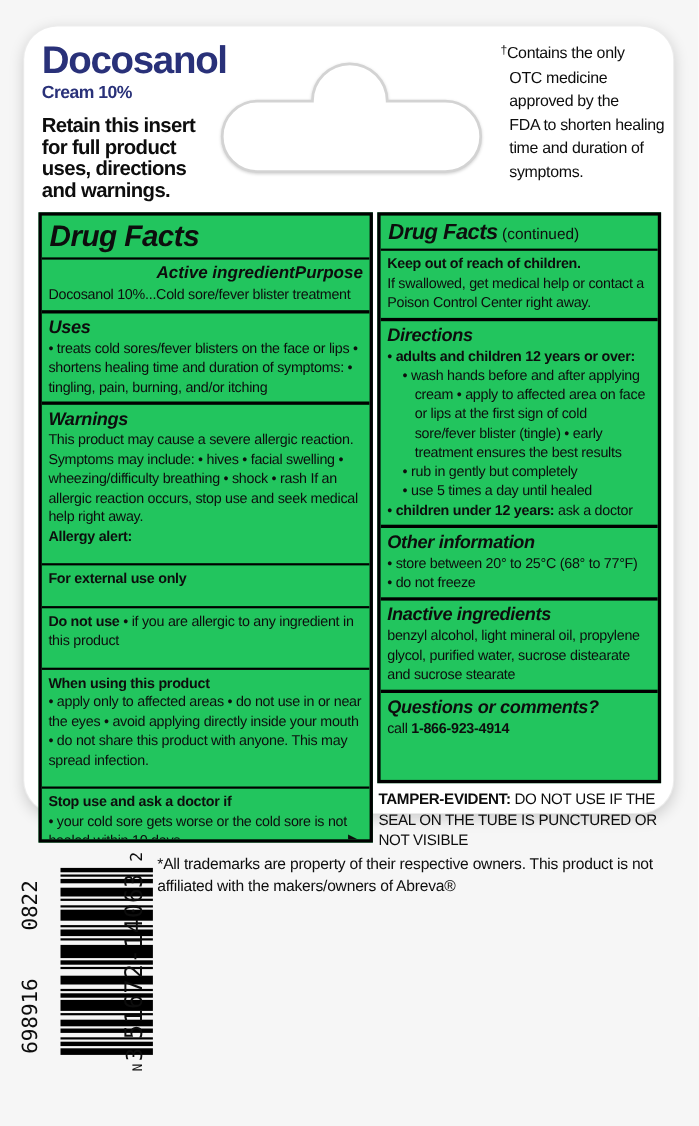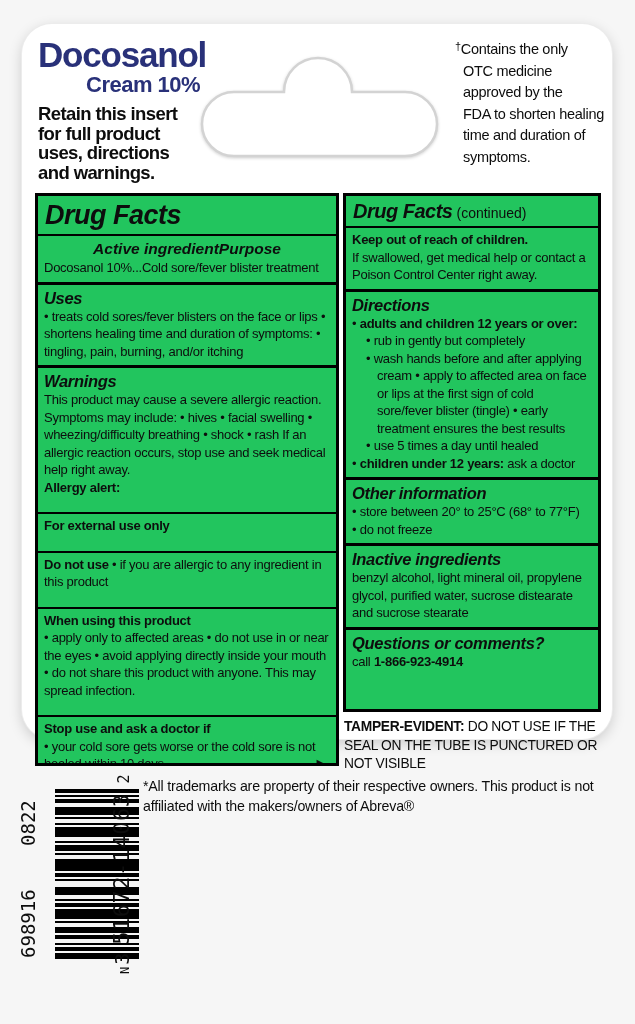--- a/index.html
+++ b/index.html
@@ -13,41 +13,41 @@
   .card{
     position:absolute;left:22px;top:24px;width:590px;height:715px;
     background:#fff;border-radius:30px;
     box-shadow:0 0 0 1px #ececec, 0 4px 14px rgba(0,0,0,.18);
   }
   .card > *{position:absolute;}
 
   
   .brand{left:16px;top:12px;}
   .brand-title{font-size:35px;font-weight:bold;color:var(--brand-blue,#293179);letter-spacing:-1.2px;line-height:37px;}
-  .brand-sub{font-size:22px;font-weight:bold;color:var(--brand-blue,#293179);letter-spacing:-0.5px;line-height:24px;margin-left:48px;}
+  .brand-sub{font-size:16px;font-weight:bold;color:var(--brand-blue,#293179);letter-spacing:-0.5px;line-height:24px;}
   .retain{left:16px;top:80px;font-size:18.5px;font-weight:bold;line-height:19.5px;letter-spacing:-0.6px;}
   .claim{left:433px;top:12px;width:160px;font-size:14.5px;line-height:21.5px;letter-spacing:-0.3px;}
   .claim .line{padding-left:8px;}
   .claim .line.first{text-indent:-8px;}
   .dagger{font-size:11px;vertical-align:4px;}
 
   
   .df{border:3px solid #000;background:#22c55e;box-sizing:border-box;overflow:hidden;}
   .df.left{left:13px;top:169px;width:304px;height:573px;}
   .df.right{left:321px;top:169px;width:258px;height:519px;}
   .df-title{padding:4px 7px 3px;border-bottom:2px solid #000;}
   .df-big{font-style:italic;font-weight:bold;letter-spacing:-0.5px;}
   .df.left .df-big{font-size:27px;}
   .df.right .df-big{font-size:20px;}
   .df-cont{font-size:14px;margin-left:4px;}
   .sec{padding:3px 6px 5px;position:relative;}
   .sec.thick{border-top:3px solid #000;}
   .sec.thin{border-top:2px solid #000;margin-top:11px;}
   .sec-head{font-style:italic;font-weight:bold;font-size:16.5px;letter-spacing:-0.3px;padding:1px 0 0;}
-  .head-row{display:flex;justify-content:center;font-style:italic;font-weight:bold;font-size:15.5px;padding:1px 0;}
+  .head-row{display:flex;justify-content:flex-end;font-style:italic;font-weight:bold;font-size:15.5px;padding:1px 0;}
   .para,.bullet{font-size:13px;line-height:17.5px;letter-spacing:-0.25px;}
   .b{font-weight:bold;}
   .bullet{padding-left:11px;text-indent:-11px;}
   .bullet.in1{margin-left:14px;}
   .cont-arrow{position:absolute;right:5px;bottom:3px;font-size:19px;line-height:19px;}
 
   
   .tamper{left:322px;top:694px;width:258px;font-size:13.8px;line-height:18.5px;letter-spacing:-0.3px;}
   .tm{left:121px;top:753px;width:452px;font-size:14.2px;line-height:19.5px;letter-spacing:-0.2px;}
 
@@ -135,22 +135,22 @@
 
   <div class="df right" id="df-right">
       <div class="df-title"><span class="df-big">Drug Facts</span><span class="df-cont">(continued)</span></div>
       <div class="sec ">
         <div class="para"><span class="b">Keep out of reach of children.</span></div>
         <div class="para"><span>If swallowed, get medical help or contact a Poison Control Center right away.</span></div>
       </div>
       <div class="sec thick">
         <div class="sec-head">Directions</div>
         <div class="bullet"><span>• </span><span class="b">adults and children 12 years or over:</span></div>
+        <div class="bullet in1"><span>• </span><span>wash hands before and after applying cream • apply to affected area on face or lips at the first sign of cold sore/fever blister (tingle) • early treatment ensures the best results</span></div>
         <div class="bullet in1"><span>• </span><span>rub in gently but completely</span></div>
-        <div class="bullet in1"><span>• </span><span>wash hands before and after applying cream • apply to affected area on face or lips at the first sign of cold sore/fever blister (tingle) • early treatment ensures the best results</span></div>
         <div class="bullet in1"><span>• </span><span>use 5 times a day until healed</span></div>
         <div class="bullet"><span>• </span><span class="b">children under 12 years:</span><span> ask a doctor</span></div>
       </div>
       <div class="sec thick">
         <div class="sec-head">Other information</div>
         <div class="bullet"><span>• </span><span>store between 20° to 25°C (68° to 77°F)</span></div>
         <div class="bullet"><span>• </span><span>do not freeze</span></div>
       </div>
       <div class="sec thick">
         <div class="sec-head">Inactive ingredients</div>

